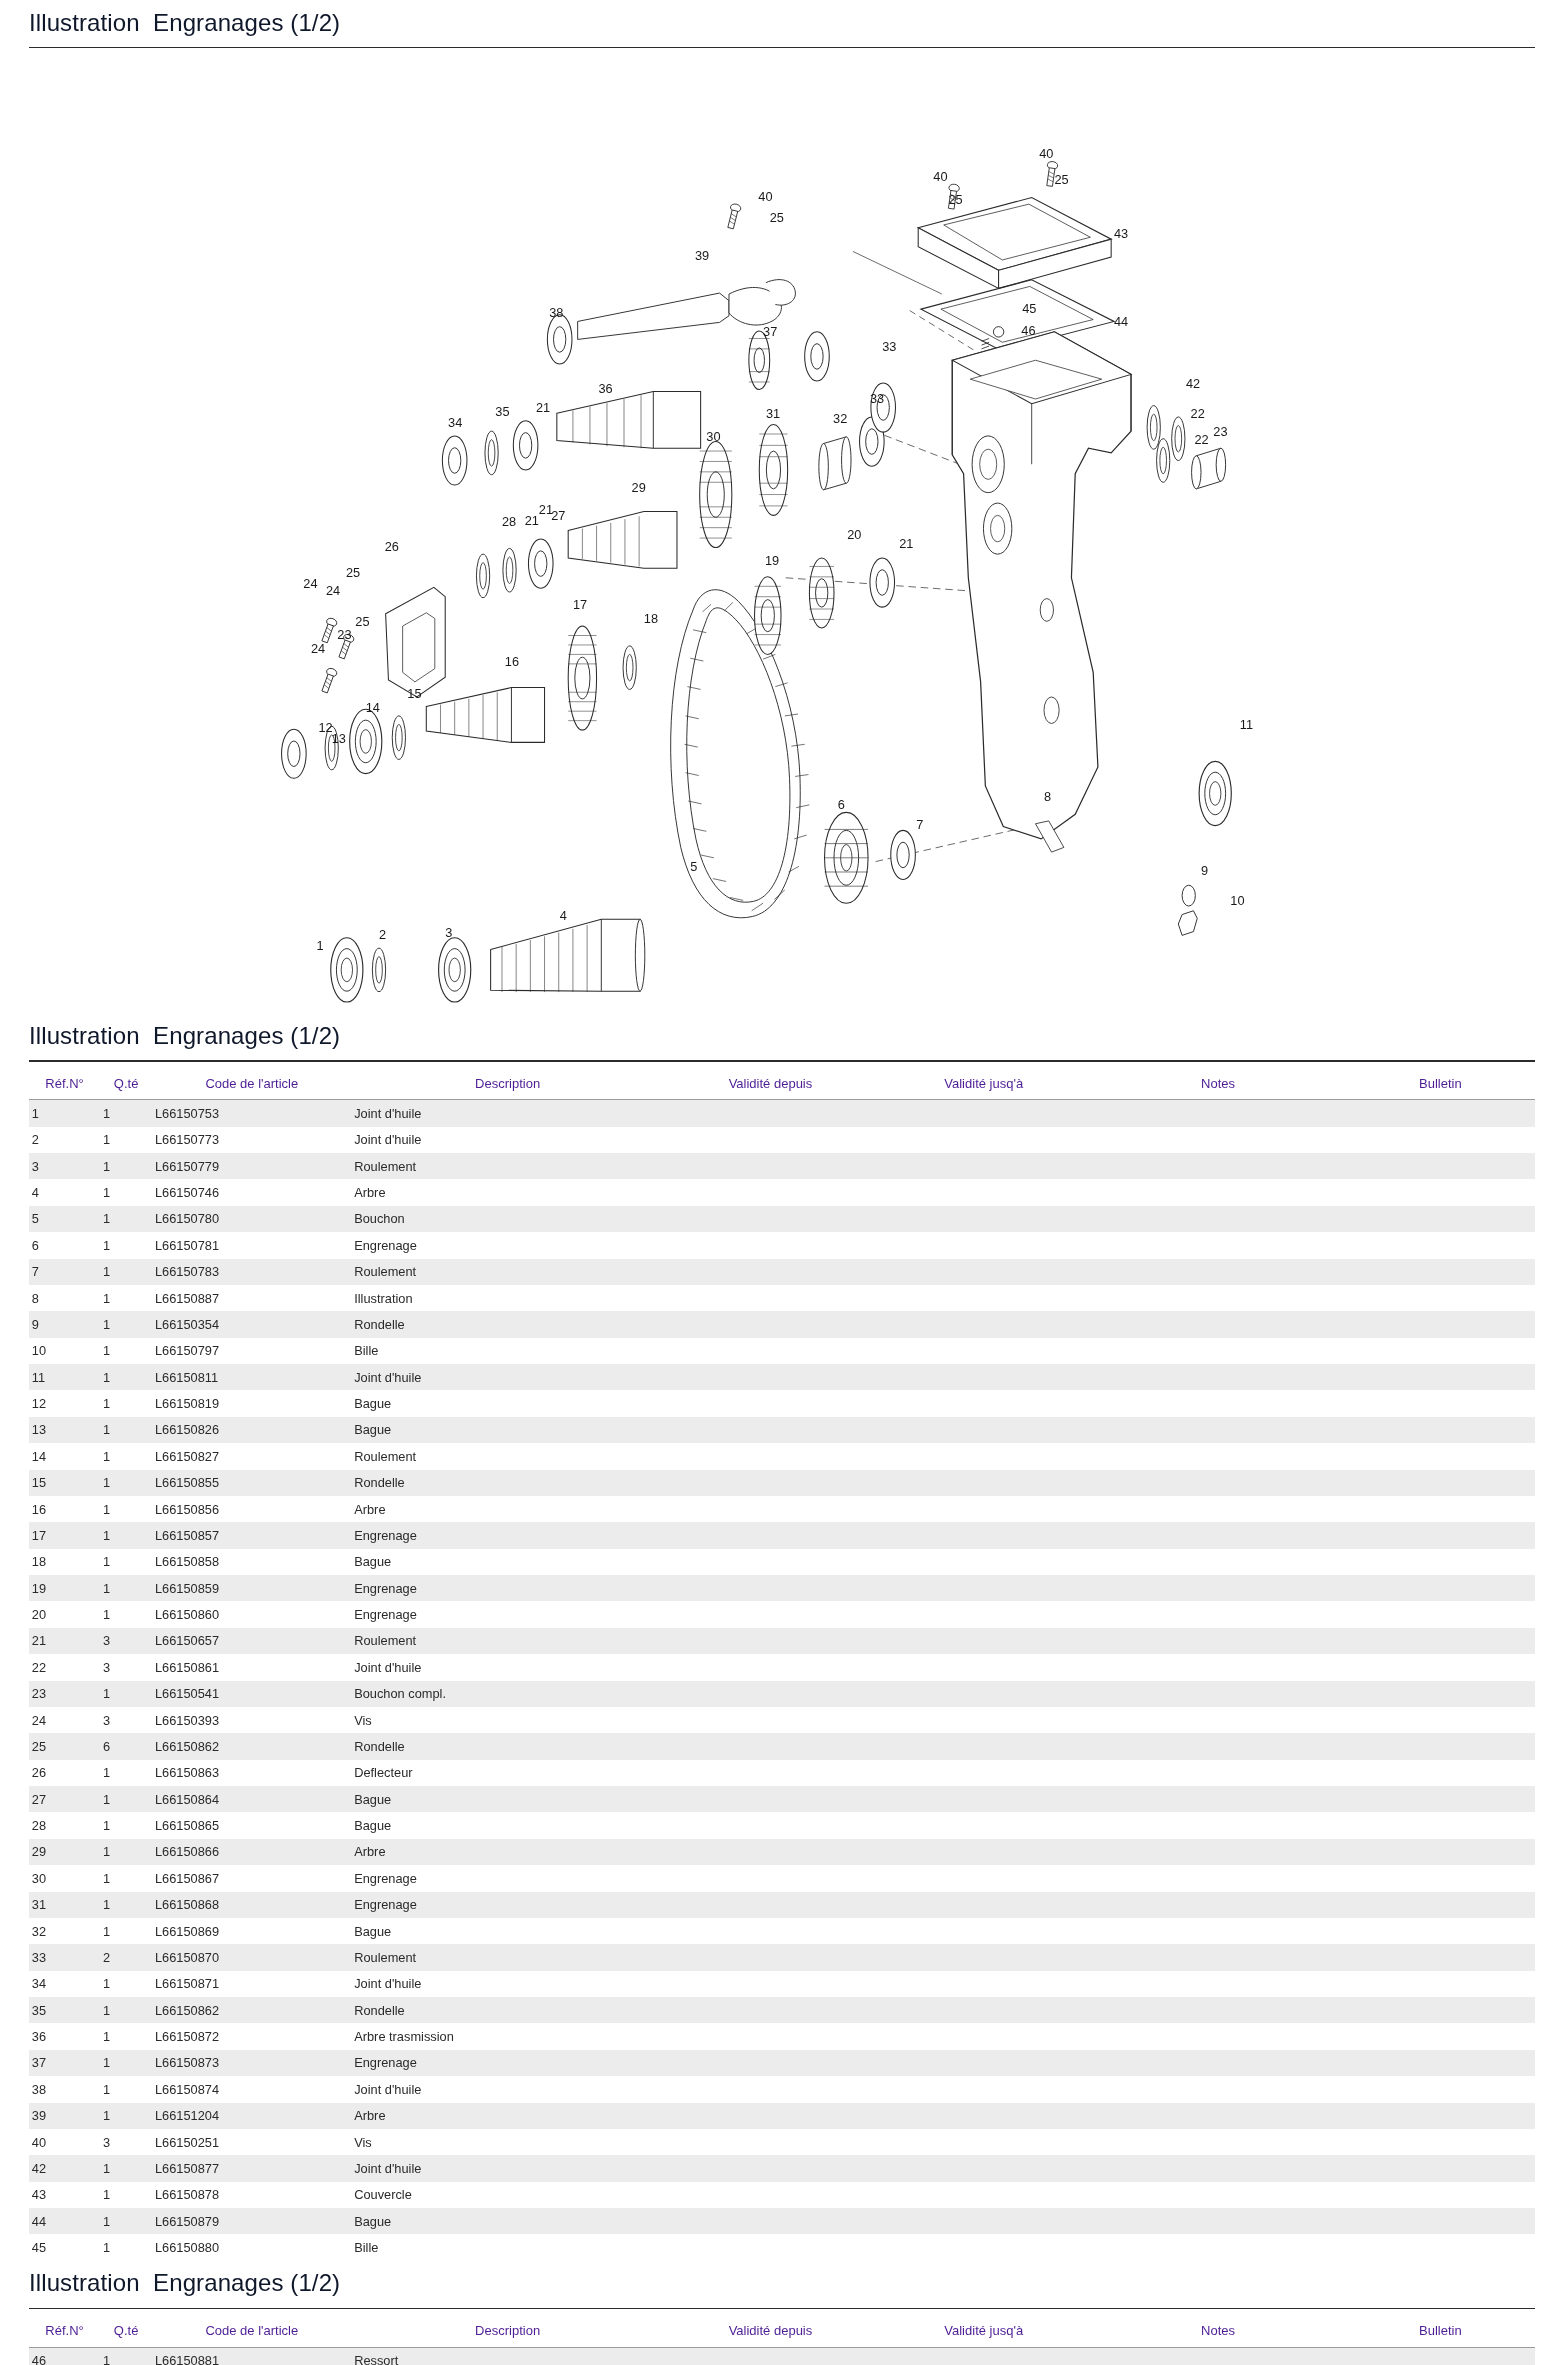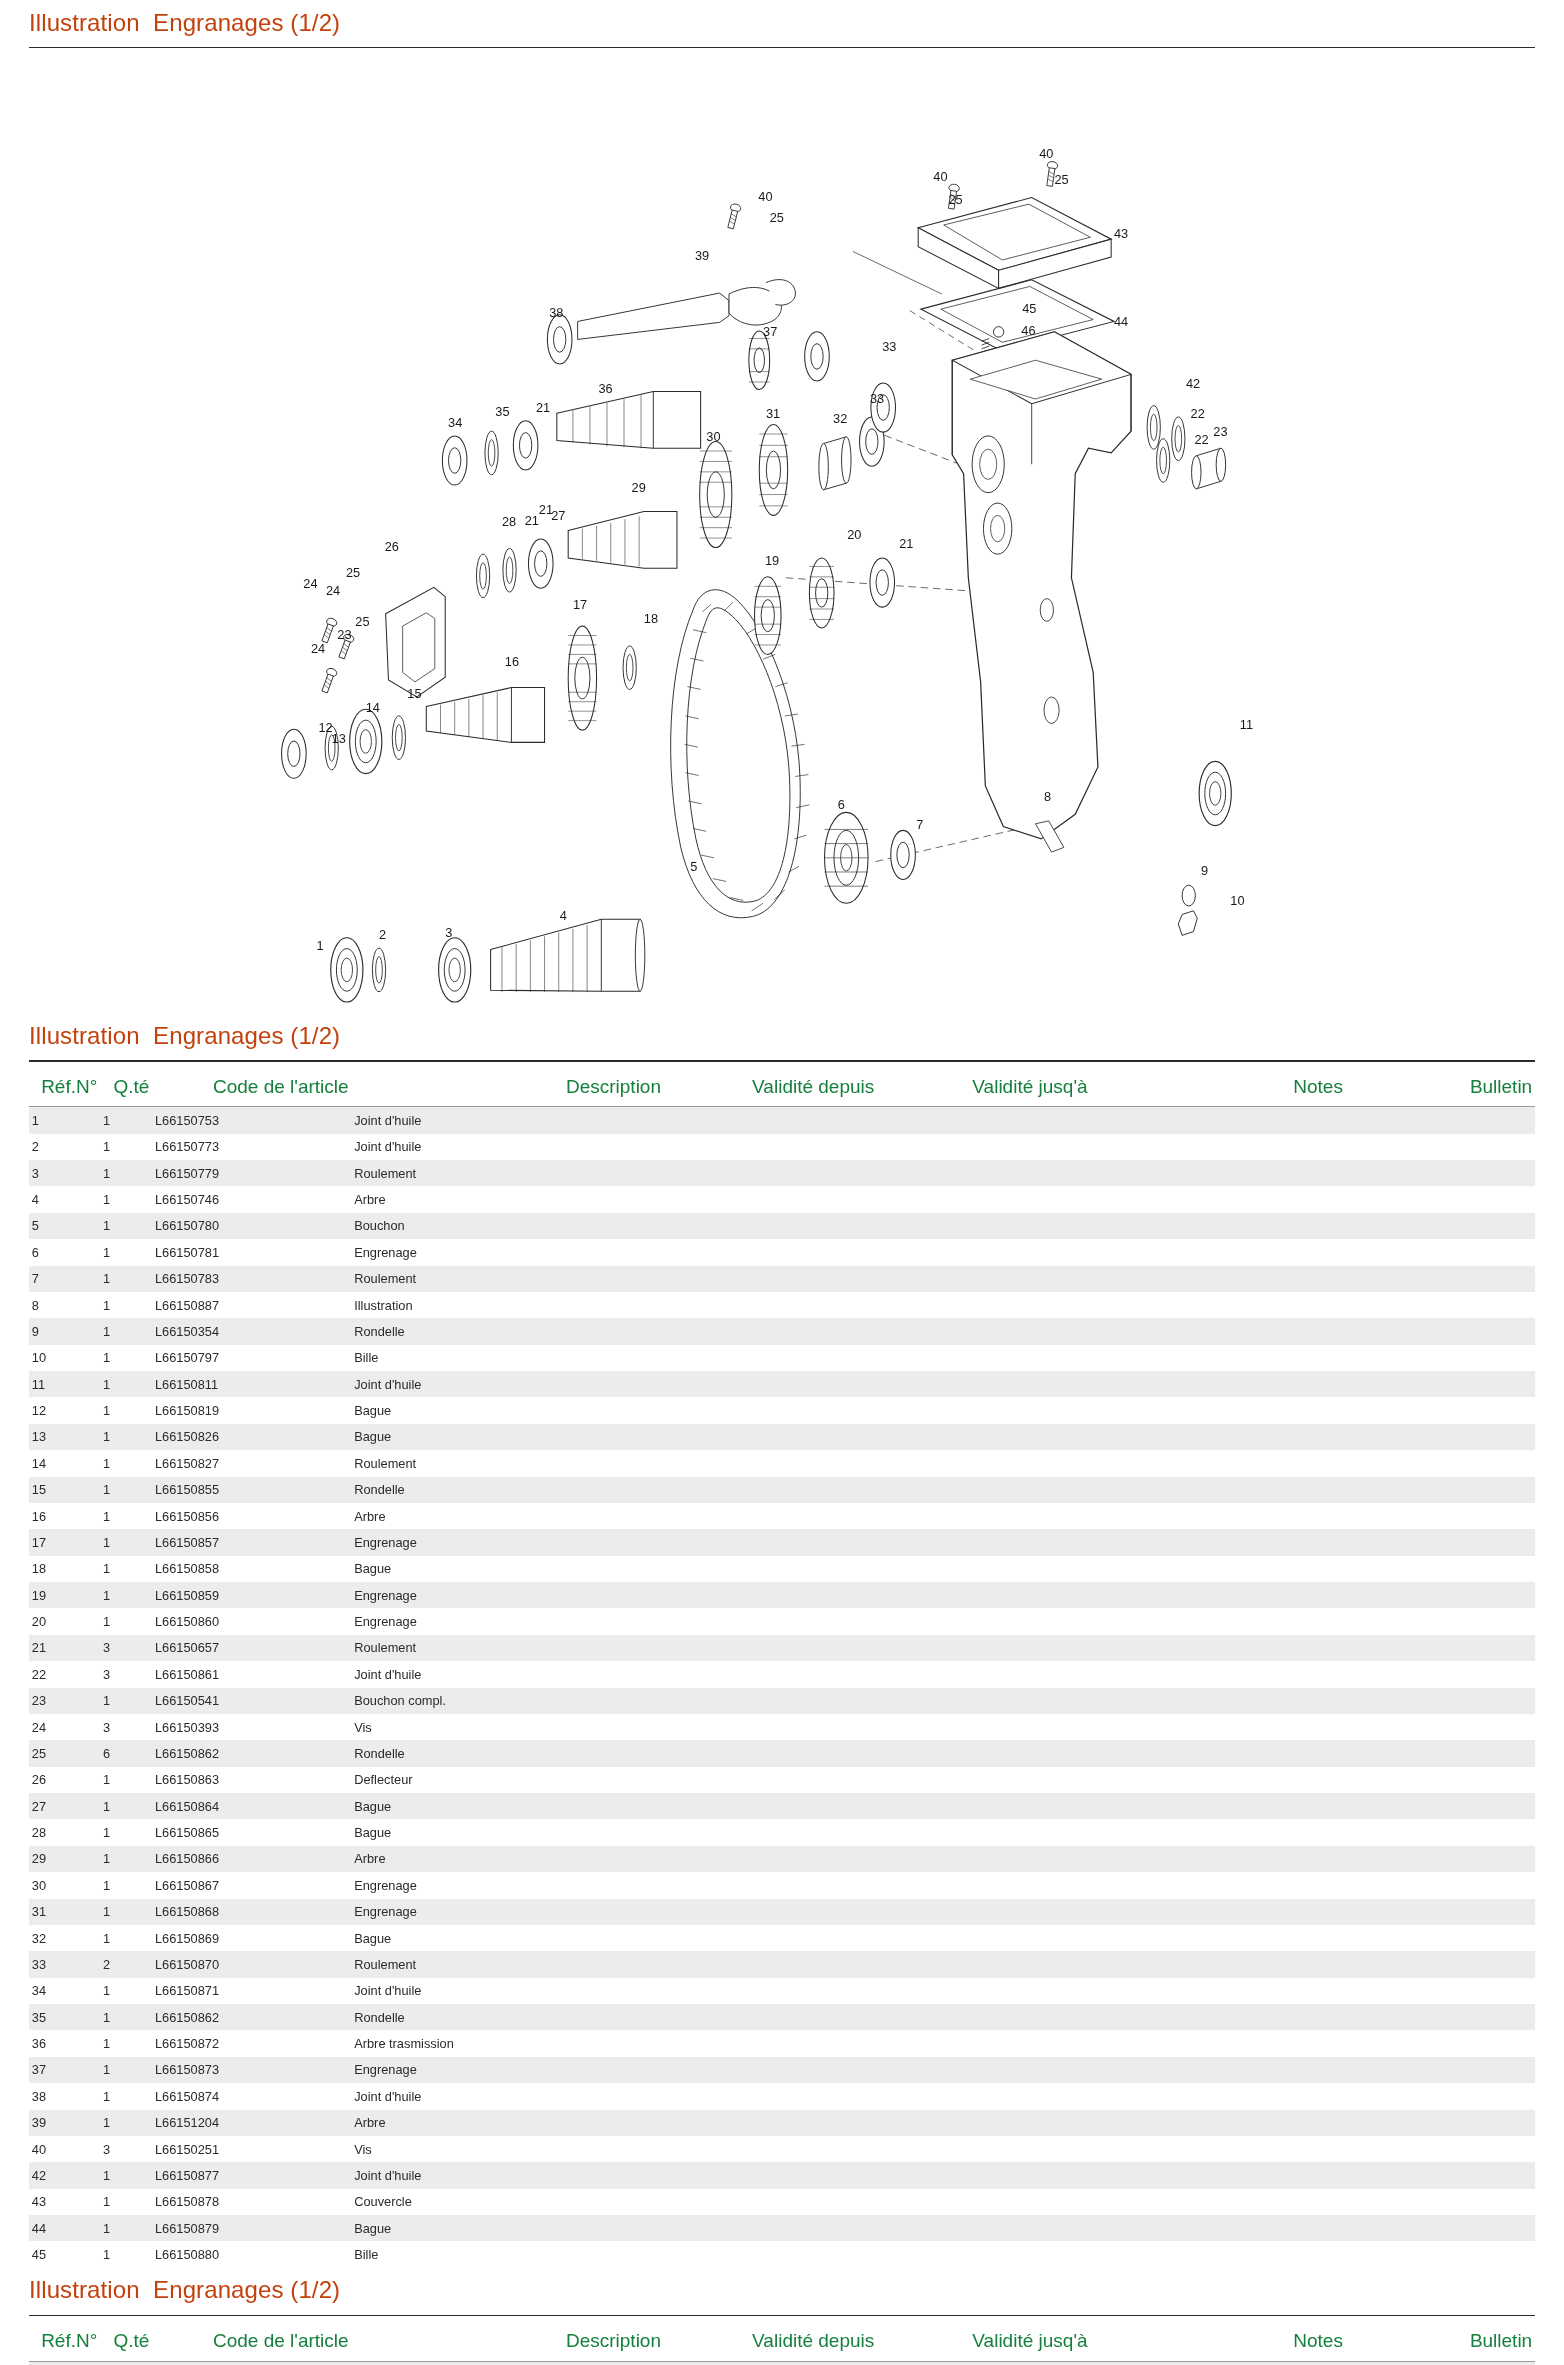--- a/index.html
+++ b/index.html
@@ -17,21 +17,21 @@
   }
 
   .page {
     width: 1564px;
     padding: 0 29px;
   }
 
   
   .doc-title {
     font-size: 24px;
-    color: #c2410c;
+    color: #0f172a;
     letter-spacing: 0.1px;
     padding: 8.5px 0 10.4px 0;
     font-weight: normal;
     white-space: pre;
   }
   .rule {
     height: 1.4px;
     background: #2b2b2b;
     width: 100%;
   }
@@ -52,24 +52,24 @@
 
   
   .parts-table {
     width: 100%;
     border-collapse: collapse;
     font-size: 12.8px;
     color: #222;
   }
   .parts-table th {
     font-weight: normal;
-    text-align: right;
+    text-align: center;
     padding: 7.6px 2.8px 8.5px 2.8px;
-    color: #15803d;
-    font-size: 19px;
+    color: #4c1d95;
+    font-size: 13px;
     border-bottom: 0.9px solid #9a9a9a;
     white-space: nowrap;
   }
   .parts-table td {
     padding: 5.7px 2.8px 5.7px 2.8px;
     color: #2a2a2a;
     white-space: nowrap;
   }
   .parts-table tbody tr.odd td {
     background: #ececec;

